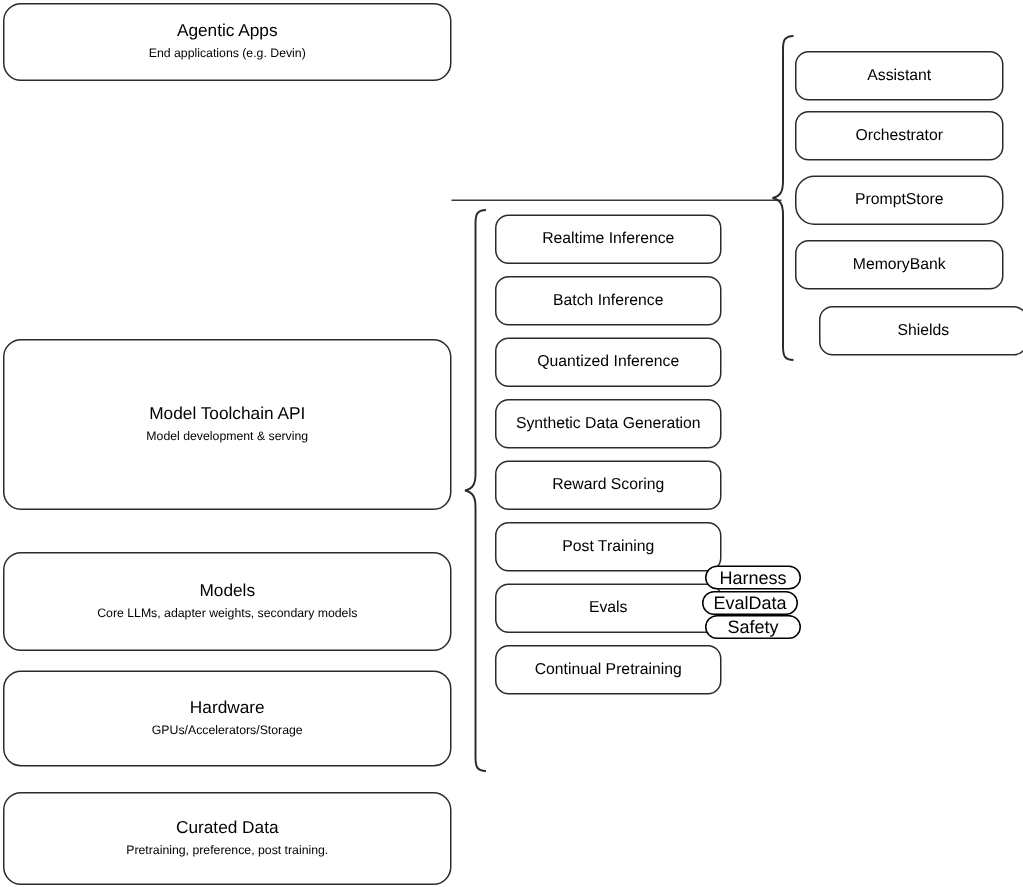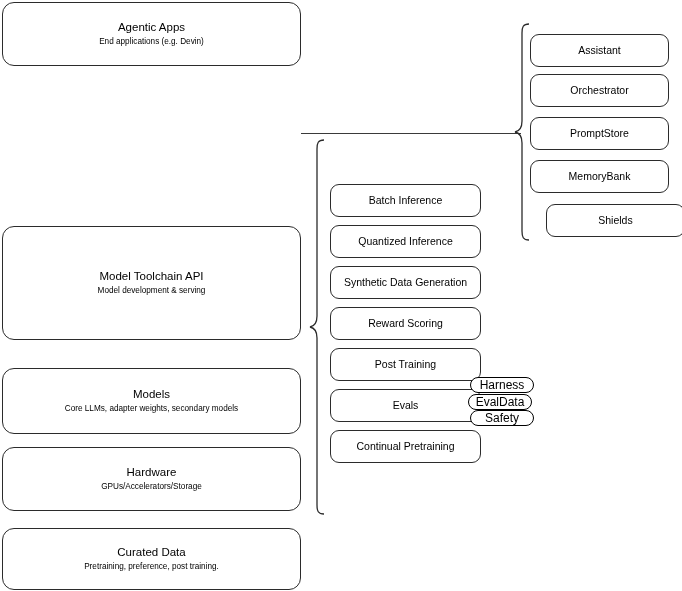--- a/index.html
+++ b/index.html
@@ -107,21 +107,21 @@
   .brace {
     position: absolute;
     z-index: 3;
   }
 </style>
 </head>
 <body>
 
 <div id="canvas">
 
-  <div class="box stack-box" style="top:2px;height:64px;">
+  <div class="box stack-box" style="top:2px;height:52px;">
     <div class="title">Agentic Apps</div>
     <div class="subtitle">End applications (e.g. Devin)</div>
   </div>
 
 
   <div class="box stack-box" style="top:226px;height:114px;">
     <div class="title">Model Toolchain API</div>
     <div class="subtitle">Model development &amp; serving</div>
   </div>
 
@@ -143,20 +143,23 @@
   <div class="connector" style="left:301px;top:133px;width:220px;"></div>
 
   <svg class="brace" style="left:513px;top:22px;" width="18" height="220" viewBox="0 0 18 220">
     <path d="M16 2 C 10 2, 9 5, 9 11 L 9 99 C 9 106, 7 109, 2 110 C 7 111, 9 114, 9 121 L 9 209 C 9 215, 10 218, 16 218" fill="none" stroke="#2b2b2b" stroke-width="1.3"></path>
   </svg>
 
   <svg class="brace" style="left:308px;top:138px;" width="18" height="380" viewBox="0 0 18 380">
     <path d="M16 2 C 10 2, 9 5, 9 11 L 9 178 C 9 185, 7 188, 2 189 C 7 190, 9 193, 9 200 L 9 367 C 9 373, 10 376, 16 376" fill="none" stroke="#2b2b2b" stroke-width="1.3"></path>
   </svg>
 
+  <div class="box mid-box" style="top:143px;">
+    <div class="title">Realtime Inference</div>
+  </div>
   <div class="box mid-box" style="top:184px;">
     <div class="title">Batch Inference</div>
   </div>
   <div class="box mid-box" style="top:225px;">
     <div class="title">Quantized Inference</div>
   </div>
   <div class="box mid-box" style="top:266px;">
     <div class="title">Synthetic Data Generation</div>
   </div>
   <div class="box mid-box" style="top:307px;">
@@ -181,21 +184,21 @@
   <div class="pill" style="left:470px;top:410px;">
     <span>Safety</span>
   </div>
 
   <div class="box right-box" style="top:34px;">
     <div class="title">Assistant</div>
   </div>
   <div class="box right-box" style="top:74px;">
     <div class="title">Orchestrator</div>
   </div>
-  <div class="box right-box" style="top:117px;">
+  <div class="box right-box" style="top:117px;border-radius:13px;">
     <div class="title">PromptStore</div>
   </div>
   <div class="box right-box" style="top:160px;">
     <div class="title">MemoryBank</div>
   </div>
   <div class="box right-box" style="top:204px;margin-left:16px;">
     <div class="title">Shields</div>
   </div>
 
 </div>

